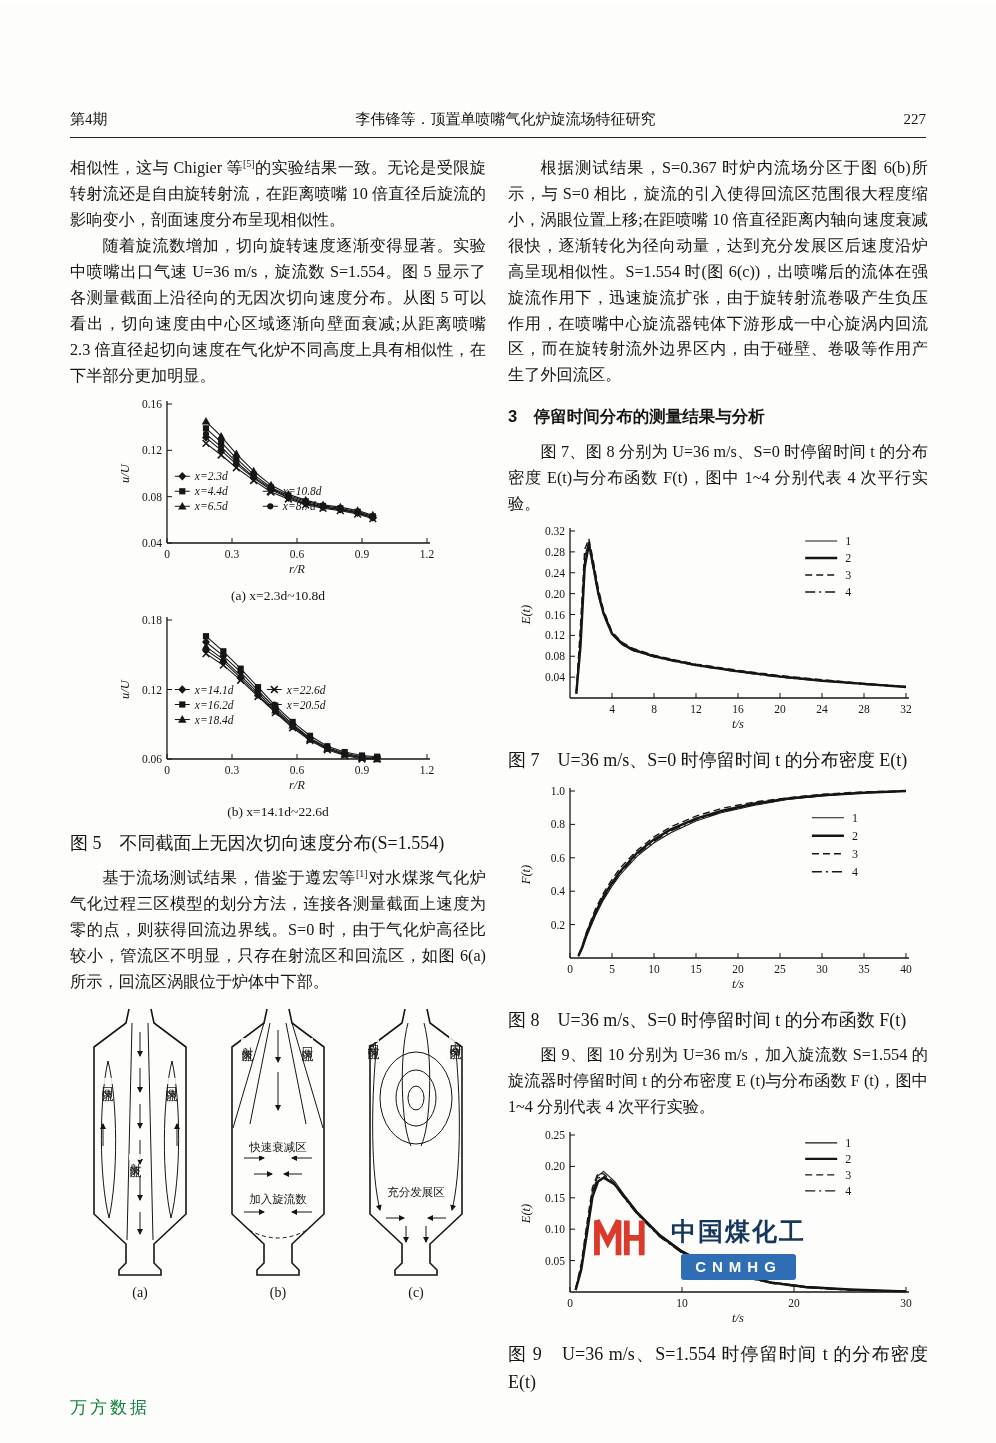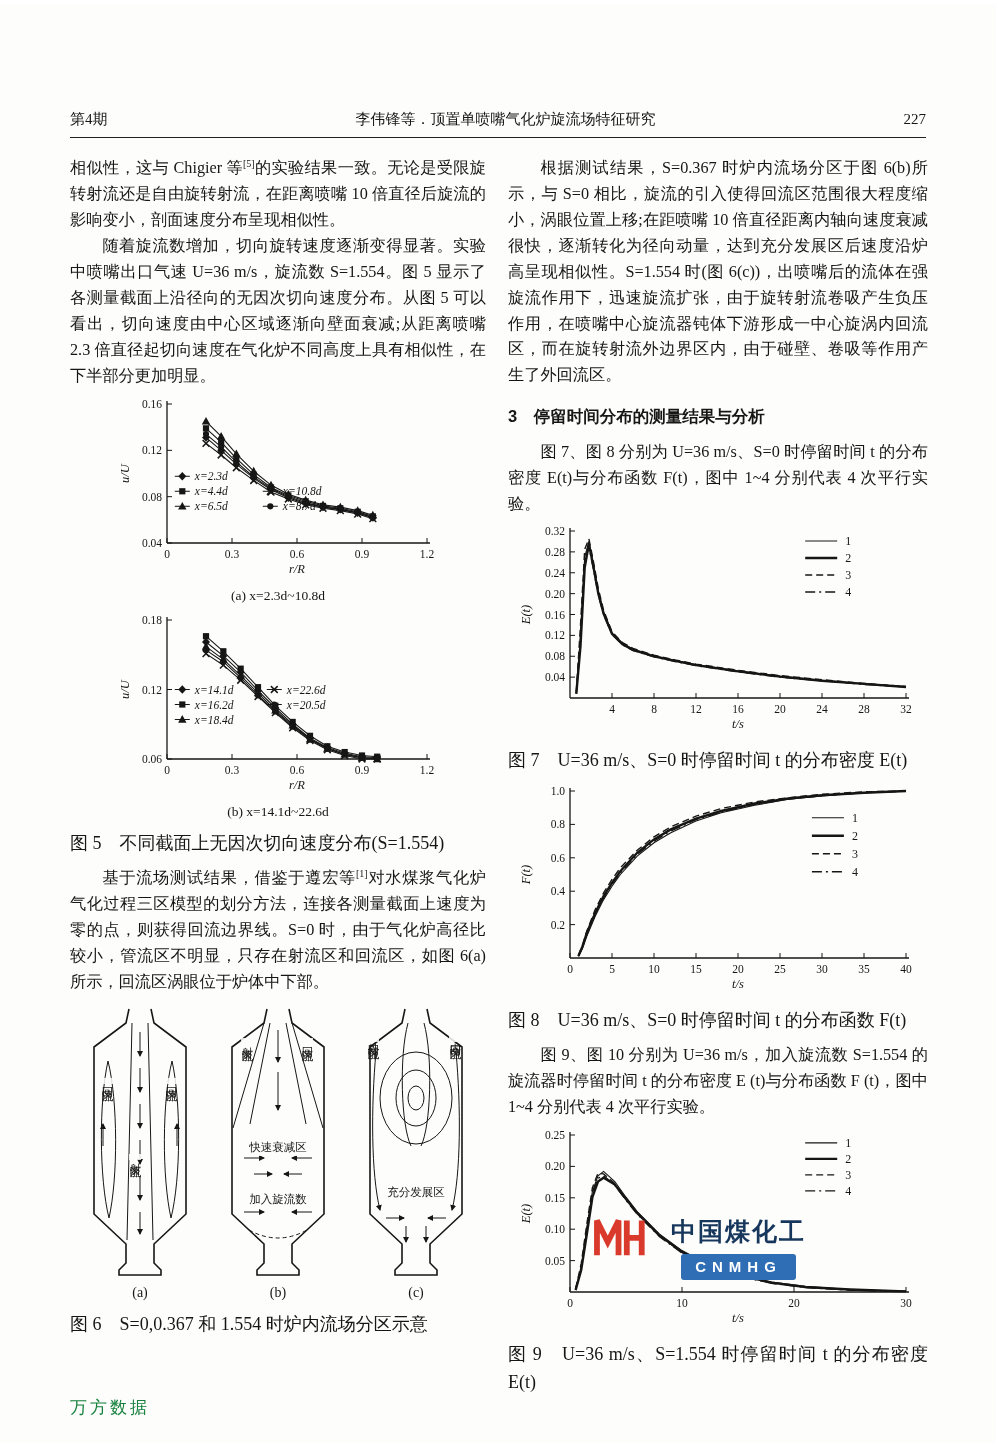--- a/index.html
+++ b/index.html
@@ -343,21 +343,20 @@
             <line x1="71" y1="220" x2="71" y2="236" marker-end="url(#arC)"></line>
           </g>
         </svg>
         <div class="vlabel" style="left:12px; top:28px;">外回流区</div>
         <div class="vlabel" style="left:94px; top:28px;">内回流区</div>
         <div class="hlabel" style="left:50%; top:177px;">充分发展区</div>
         <div class="vessel-sub">(c)</div>
       </div>
 
     </div>
-    <div class="fig-caption">图 6　S=0,0.367 和 1.554 时炉内流场分区示意</div>
   </div>
 
   <div class="col col-right">
     <p class="indent">根据测试结果，S=0.367 时炉内流场分区于图 6(b)所示，与 S=0 相比，旋流的引入使得回流区范围很大程度缩小，涡眼位置上移;在距喷嘴 10 倍直径距离内轴向速度衰减很快，逐渐转化为径向动量，达到充分发展区后速度沿炉高呈现相似性。S=1.554 时(图 6(c))，出喷嘴后的流体在强旋流作用下，迅速旋流扩张，由于旋转射流卷吸产生负压作用，在喷嘴中心旋流器钝体下游形成一中心旋涡内回流区，而在旋转射流外边界区内，由于碰壁、卷吸等作用产生了外回流区。</p>
 
     <div class="section-heading">3　停留时间分布的测量结果与分析</div>
 
     <p class="indent">图 7、图 8 分别为 U=36 m/s、S=0 时停留时间 t 的分布密度 E(t)与分布函数 F(t)，图中 1~4 分别代表 4 次平行实验。</p>
 
     <div class="figure">

